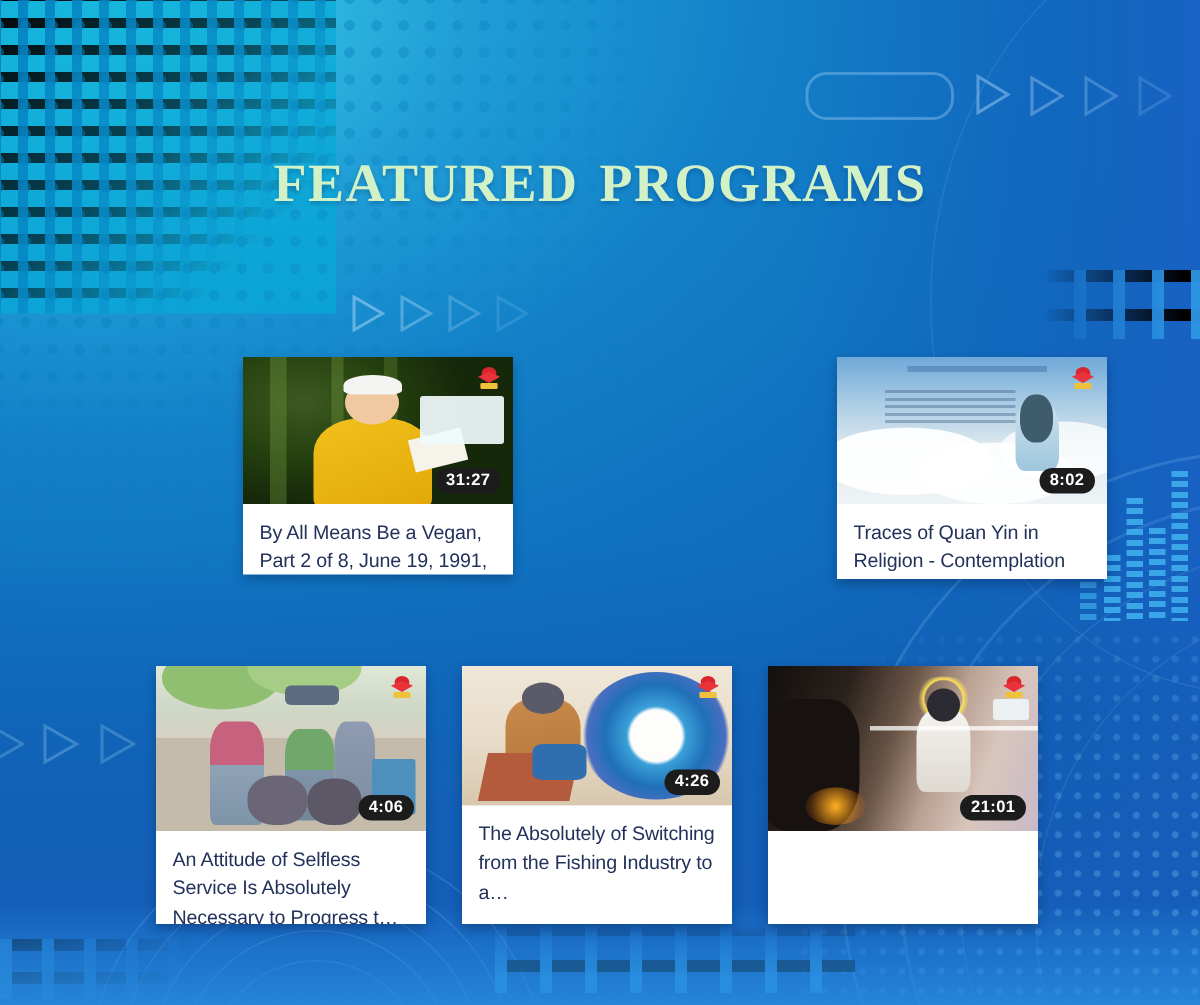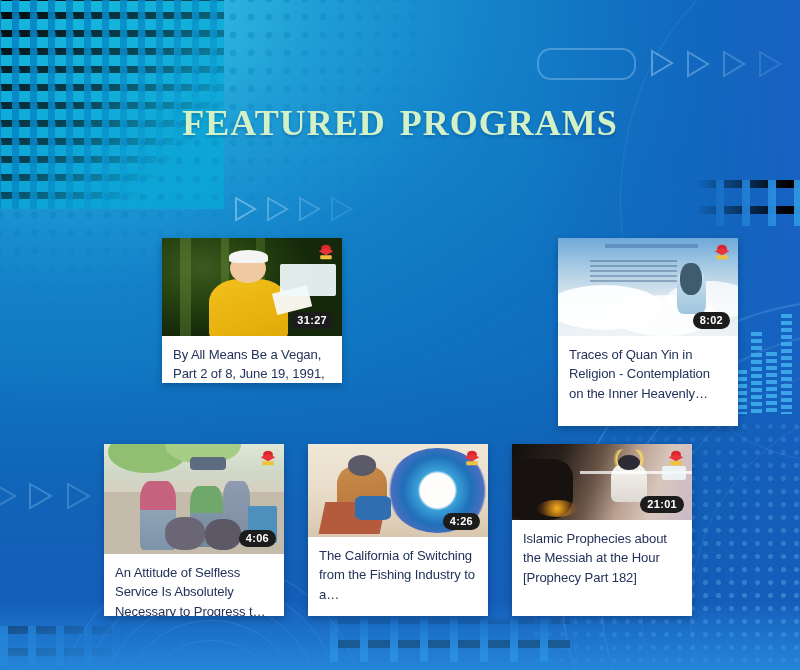--- a/index.html
+++ b/index.html
@@ -297,21 +297,21 @@
         <rect x="5" y="15" width="14" height="5" rx="1" fill="#f0c23a"></rect>
       </svg>
       <div class="badge-duration">31:27</div>
     </div>
     <div class="card-body">
       <div class="card-title">By All Means Be a Vegan, Part 2 of 8, June 19, 1991, Stanton, California, USA</div>
     </div>
   </div>
 
 
-  <div class="card" style="left:558px; top:238px; width:180px; height:188px;">
+  <div class="card" style="left:558px; top:238px; width:180px; height:148px;">
     <div class="card-thumb" style="height:98px; background:#bcd6e8;">
       <div class="thumb-art" style="background:
            linear-gradient(to bottom, #6fa9d8 0%, #a8cbe4 30%, #dfe9ef 62%, #eef3f6 100%);">
         <div class="blob" style="left:-6%; top:48%; width:64%; height:46%; background:rgba(255,255,255,0.92); border-radius:50%;"></div>
         <div class="blob" style="left:30%; top:58%; width:58%; height:42%; background:rgba(255,255,255,0.88); border-radius:50%;"></div>
         <div class="blob" style="left:60%; top:44%; width:48%; height:40%; background:rgba(255,255,255,0.75); border-radius:50%;"></div>
         <div class="blob" style="left:66%; top:30%; width:16%; height:48%; background:linear-gradient(180deg,#cfe3ef,#9fc6dd); border-radius:40% 40% 20% 20%;"></div>
         <div class="blob" style="left:68%; top:26%; width:12%; height:32%; background:#3e5c6e; border-radius:45%;"></div>
         <div class="rect" style="left:26%; top:6%; width:52%; height:4px; background:rgba(70,120,170,0.55);"></div>
         <div class="rect" style="left:18%; top:22%; width:48%; height:22px; background:repeating-linear-gradient(to bottom, rgba(60,90,130,0.40) 0 2px, rgba(0,0,0,0) 2px 5px);"></div>
@@ -367,41 +367,38 @@
         <div class="rect" style="left:26%; top:56%; width:20%; height:26%; background:#2f6fb0; border-radius:20%;"></div>
       </div>
       <svg class="logo-mark" viewBox="0 0 24 22">
         <ellipse cx="12" cy="7" rx="6" ry="5" fill="#d8262c"></ellipse>
         <path d="M3 10 L12 6 L21 10 L12 15 Z" fill="#e8333a"></path>
         <rect x="5" y="15" width="14" height="5" rx="1" fill="#f0c23a"></rect>
       </svg>
       <div class="badge-duration">4:26</div>
     </div>
     <div class="card-body">
-      <div class="card-title">The California of Switching from the Fishing Industry to a…</div>
+      <div class="card-title">The Absolutely of Switching from the Fishing Industry to a…</div>
     </div>
   </div>
 
   <div class="card" style="left:512px; top:444px; width:180px; height:172px;">
-    <div class="card-thumb" style="height:76px; background:#7f1d1d;">
+    <div class="card-thumb" style="height:110px; background:#7f1d1d;">
       <div class="thumb-art" style="background:
            linear-gradient(110deg, #120f0e 0%, #2a211c 26%, #6b5648 46%, #b9a091 62%, #d8c6bc 78%, #c9b9c8 100%);">
         <div class="blob" style="left:52%; top:6%; width:26%; height:28%; border-radius:50%; background:radial-gradient(circle, rgba(255,236,120,0.0) 44%, rgba(255,226,90,0.95) 48%, rgba(255,226,90,0) 62%);"></div>
         <div class="blob" style="left:55%; top:26%; width:20%; height:50%; background:linear-gradient(180deg,#f5f3ef,#ded9d1); border-radius:34% 34% 16% 16%;"></div>
         <div class="blob" style="left:59%; top:14%; width:12%; height:20%; background:#2c2a33; border-radius:50%;"></div>
         <div class="rect" style="left:38%; top:36%; width:62%; height:3px; background:rgba(255,255,255,0.75);"></div>
         <div class="blob" style="left:-4%; top:20%; width:38%; height:80%; background:#17120f; border-radius:40% 30% 36% 30%;"></div>
         <div class="blob" style="left:14%; top:74%; width:22%; height:22%; background:radial-gradient(circle, #ffb020 0%, rgba(255,120,10,0.2) 70%, rgba(0,0,0,0) 100%); border-radius:50%;"></div>
         <div class="rect" style="right:6px; top:22px; width:24px; height:14px; background:rgba(240,248,252,0.85); border-radius:2px;"></div>
       </div>
       <svg class="logo-mark" viewBox="0 0 24 22">
         <ellipse cx="12" cy="7" rx="6" ry="5" fill="#d8262c"></ellipse>
         <path d="M3 10 L12 6 L21 10 L12 15 Z" fill="#e8333a"></path>
         <rect x="5" y="15" width="14" height="5" rx="1" fill="#f0c23a"></rect>
       </svg>
       <div class="badge-duration">21:01</div>
     </div>
-    <div class="card-body">
-      <div class="card-title">Islamic Prophecies about the Messiah at the Hour [Prophecy Part 182]</div>
-    </div>
   </div>
 
 </div>
 
 </body></html>

